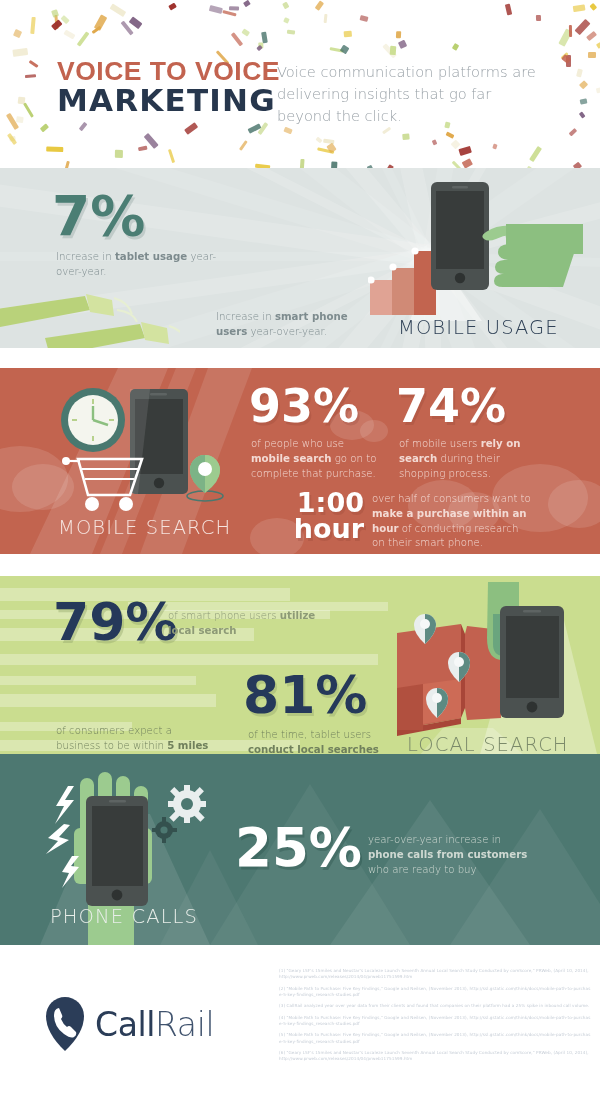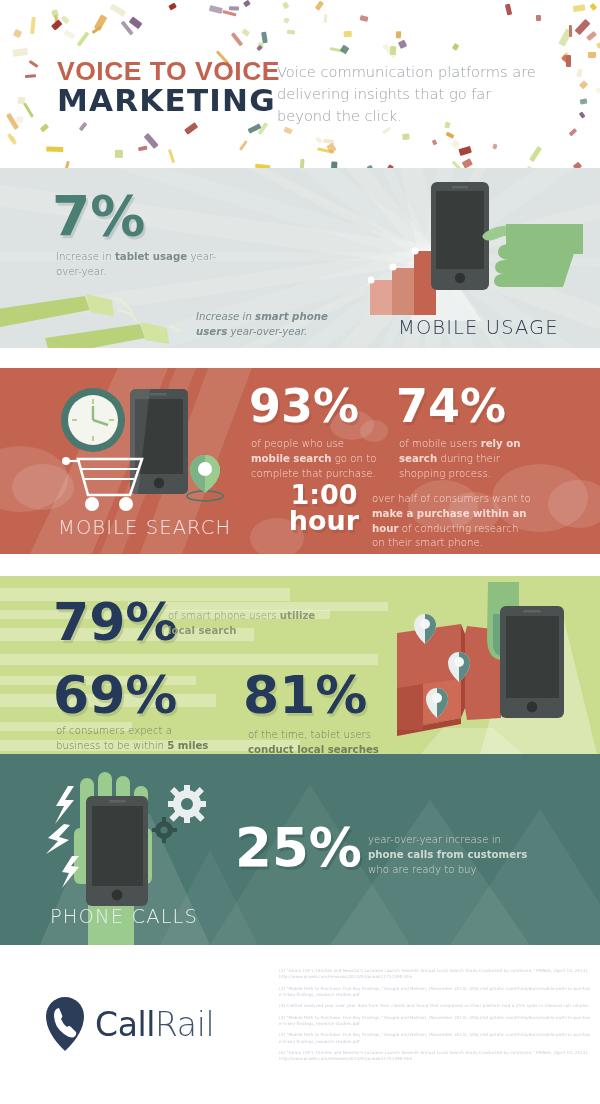--- a/index.html
+++ b/index.html
@@ -29,34 +29,34 @@
   .caption b { font-weight:bold; }
 
   
   #sec-usage { top:168px; height:180px; background:#dde3e2; }
   .ray { position:absolute; background:rgba(255,255,255,.35); transform-origin:100% 50%; }
   #u-60 { position:absolute; left:52px; top:22px; font-size:55px; color:#4b7e74;
           text-shadow:2px 3px 0 rgba(120,140,135,.28); }
   #u-60c { position:absolute; left:56px; top:82px; width:170px; color:#7d8b8e; }
   #u-24 { position:absolute; left:203px; top:90px; font-size:48px; color:#4b7e74;
           text-shadow:2px 3px 0 rgba(120,140,135,.26); }
-  #u-24c { position:absolute; left:196px; top:142px; width:165px; color:#7d8b8e;font-style:italic; }
+  #u-24c { position:absolute; left:216px; top:142px; width:165px; color:#7d8b8e; }
   #u-label { left:398px; top:148px; color:#2f4156;text-align:center; }
 
   
   #sec-msearch { top:368px; height:186px; background:#c2644f; }
   .cloud { position:absolute; background:rgba(255,255,255,.12); border-radius:50%; }
   #m-93 { position:absolute; left:249px; top:17px; font-size:46px; color:#fff;
           text-shadow:2px 3px 0 rgba(120,50,40,.18); }
   #m-93c { position:absolute; left:251px; top:69px; width:133px; color:#f3dad4; }
   #m-74 { position:absolute; left:396px; top:17px; font-size:46px; color:#fff;
           text-shadow:2px 3px 0 rgba(120,50,40,.18); }
   #m-74c { position:absolute; left:399px; top:69px; width:128px; color:#f3dad4; }
-  #m-hour { position:absolute; left:284px; top:114px; font-size:27px; color:#fff; line-height:0.98;
-            text-align:center; width:80px; text-shadow:2px 3px 0 rgba(120,50,40,.18); }
+  #m-hour { position:absolute; left:284px; top:122px; font-size:27px; color:#fff; line-height:0.98;
+            text-align:right; width:80px; text-shadow:2px 3px 0 rgba(120,50,40,.18); }
   #m-hourc { position:absolute; left:372px; top:124px; width:160px; color:#f3dad4; }
   #m-label { left:58px; top:148px; color:#f6e4df; }
 
   
   #sec-lsearch { top:576px; height:196px; background:#cadd8f; }
   .lstripe { position:absolute; background:rgba(255,255,255,.30); }
   #l-79 { position:absolute; left:53px; top:22px; font-size:52px; color:#25395a;
           text-shadow:2px 3px 0 rgba(150,170,110,.45); }
   #l-79c { position:absolute; left:168px; top:33px; width:160px; color:#8d9a76; }
   #l-69 { position:absolute; left:53px; top:95px; font-size:52px; color:#25395a;
@@ -347,21 +347,20 @@
       <div class="lstripe" style="left: 0px; top: 118px; width: 216px; height: 13px;"></div>
       <div class="lstripe" style="left: 0px; top: 146px; width: 132px; height: 9px;"></div>
       <div class="lstripe" style="left: 0px; top: 164px; width: 300px; height: 11px;"></div>
       <div class="lstripe" style="left: 0px; top: 186px; width: 170px; height: 8px;"></div>
       <div class="lstripe" style="left: 128px; top: 26px; width: 260px; height: 9px;"></div>
     </div>
 
   <div id="l-79" class="bignum">79%</div>
   <div id="l-79c" class="caption">of smart phone users <b>utilize local search</b></div>
 
-  <div id="l-69" class="bignum">69%</div>
   <div id="l-69c" class="caption">of consumers expect a business to be within <b>5 miles of their location.</b></div>
 
   <div id="l-81" class="bignum">81%</div>
   <div id="l-81c" class="caption">of the time, tablet users <b>conduct local searches</b></div>
 
   <svg width="215" height="190" style="position:absolute;left:383px;top:2px;">
 
     <path d="M138 30 L178 30 L215 180 L96 180 Z" fill="#ffffff" opacity=".30"></path>
     <path d="M60 150 L110 150 L150 185 L30 185 Z" fill="#ffffff" opacity=".22"></path>
 
@@ -391,20 +390,21 @@
       <path d="M76 74 a11 11 0 0 1 11 11 q0 9 -11 19 Z" fill="#5d8a82"></path>
       <circle cx="76" cy="84" r="5" fill="#f6f8f8"></circle>
     </g>
     <g>
       <path d="M54 110 a11 11 0 0 1 11 11 q0 9 -11 19 q-11 -10 -11 -19 a11 11 0 0 1 11 -11 Z" fill="#e9eeee"></path>
       <path d="M54 110 a11 11 0 0 1 11 11 q0 9 -11 19 Z" fill="#5d8a82"></path>
       <circle cx="54" cy="120" r="5" fill="#f6f8f8"></circle>
     </g>
   </svg>
 
+  <div class="section-label" id="l-label">LOCAL SEARCH</div>
 </div>
 
 <div class="section" id="sec-calls">
   <svg width="600" height="191" style="position:absolute;left:0;top:0;">
     <path d="M210 191 L310 30 L410 191 Z" fill="#ffffff" opacity=".055"></path>
     <path d="M330 191 L430 46 L530 191 Z" fill="#ffffff" opacity=".07"></path>
     <path d="M450 191 L540 55 L600 150 L600 191 Z" fill="#ffffff" opacity=".06"></path>
     <path d="M160 191 L210 96 L258 191 Z" fill="#ffffff" opacity=".05"></path>
     <path d="M96 60 L150 60 L210 191 L40 191 Z" fill="#ffffff" opacity=".10"></path>
   </svg>

